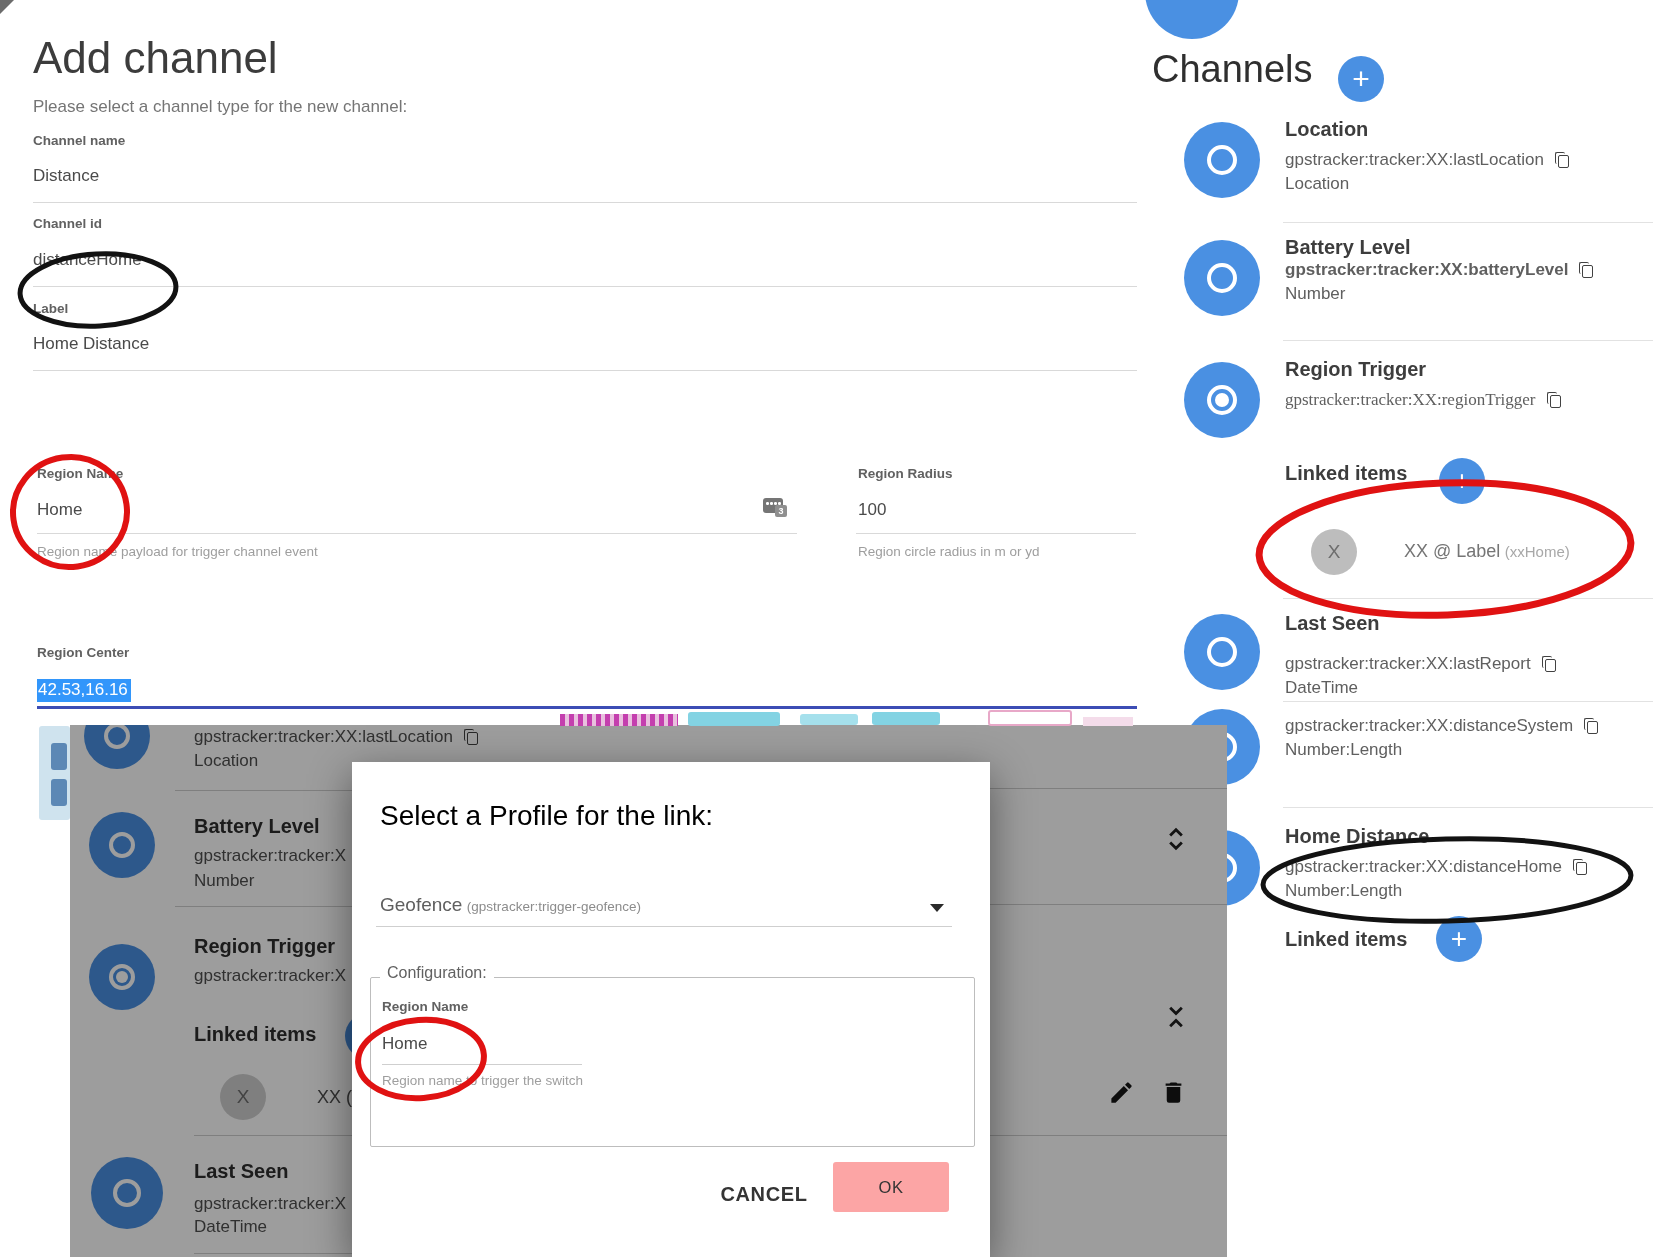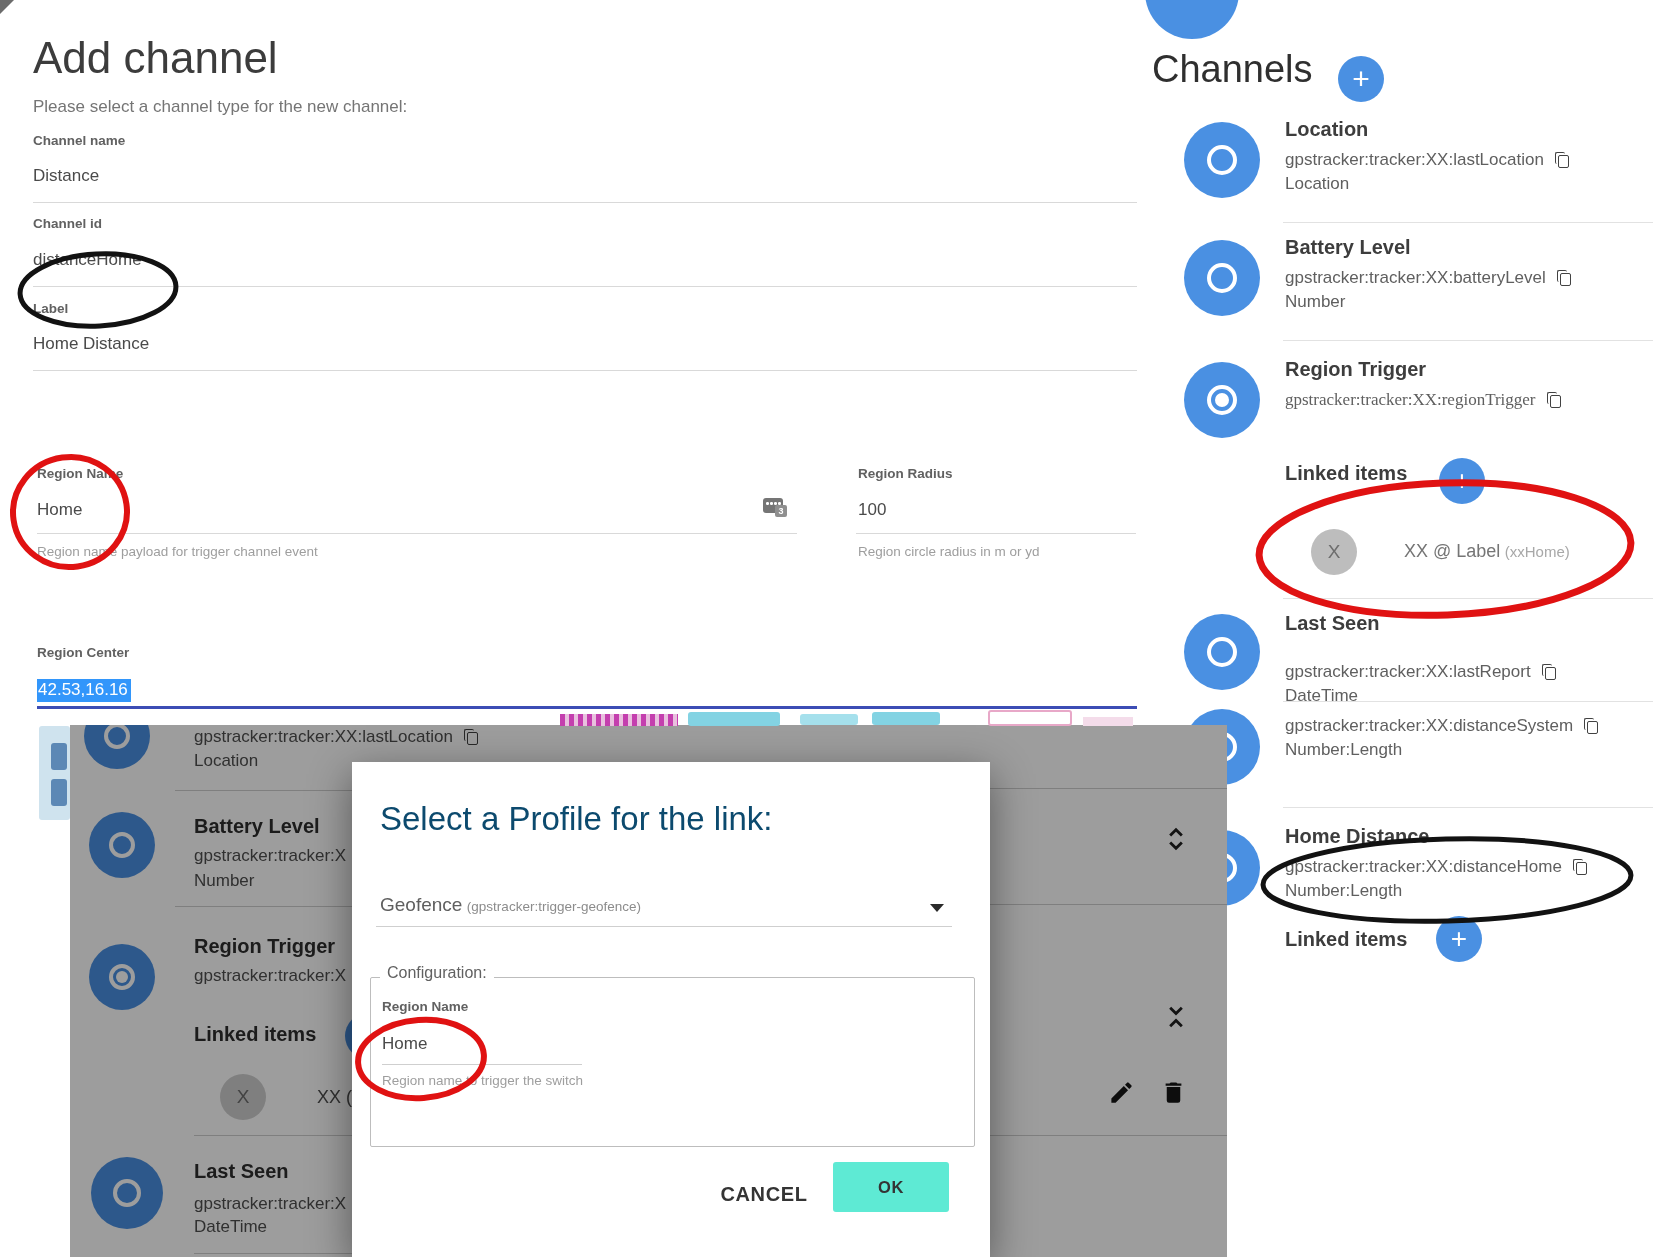--- a/index.html
+++ b/index.html
@@ -57,22 +57,22 @@
   #modal { position:absolute; left:352px; top:762px; width:638px; height:495px;
     background:#fff; z-index:20; box-shadow:0 12px 40px rgba(0,0,0,.45); }
   .dd-caret { width:0; height:0; border-left:7px solid transparent; border-right:7px solid transparent;
     border-top:8px solid #2b2b2b; }
   #fieldset { position:absolute; left:18px; top:215px; width:605px; height:170px;
     border:1px solid #bdbdbd; border-radius:2px; }
   #legend { position:absolute; left:28px; top:202px; background:#fff; padding:0 7px;
     font-size:16px; color:#616161; }
   .btn-flat { font-size:20px; font-weight:bold; letter-spacing:.6px; color:#343434;
     background:transparent; border:none; cursor:pointer; }
-  .btn-raised { font-size:16.5px; font-weight:bold; letter-spacing:.6px; color:#343434;
-    background:#5eead4; border:none; border-radius:3px; cursor:pointer; }
+  .btn-raised { font-size:16.5px; font-weight:normal; letter-spacing:.6px; color:#343434;
+    background:#fca5a5; border:none; border-radius:3px; cursor:pointer; }
 
   
   .filler { position:absolute; width:24px; height:19px; }
   .filler .bubble { position:absolute; left:0; top:0; width:20px; height:15px; background:#757575; border-radius:3px; }
   .filler .bubble i { position:absolute; top:4px; width:2.5px; height:2.5px; background:#fff; border-radius:50%; display:block; }
   .filler .badge { position:absolute; right:0; bottom:0; width:12px; height:12px; background:#8f8f8f;
     border-radius:2px; color:#fff; font-size:9px; font-weight:bold; text-align:center; line-height:12px; }
 
   .seam { position:absolute; z-index:3; }
 </style>
@@ -151,21 +151,21 @@
     </div>
   </div>
   <div class="divider" style="left:1283px; top:222px; width:370px;"></div>
 
   <div class="avatar" style="left:1184px; top:240px;">
       <div class="ring"></div>
     </div>
   <div class="ch-item" style="top:236px;">
     <div style="margin-left:139px;">
       <div class="ch-title">Battery Level</div>
-      <div class="idrow" style="margin-top:9px;">
+      <div class="idrow" style="margin-top:1px;font-weight:bold;">
         <span class="ch-id">gpstracker:tracker:XX:batteryLevel</span>
         <span class="copy-ic">
             <i class="b"></i>
             <i class="f"></i>
           </span>
       </div>
       <div class="ch-type" style="margin-top:4px;">Number</div>
     </div>
   </div>
   <div class="divider" style="left:1283px; top:340px; width:370px;"></div>
@@ -199,21 +199,21 @@
     <span class="chip-suffix">(xxHome)</span>
   </div>
   <div class="divider" style="left:1283px; top:598px; width:370px;"></div>
 
   <div class="avatar" style="left:1184px; top:614px;">
       <div class="ring"></div>
     </div>
   <div class="ch-item" style="top:612px;">
     <div style="margin-left:139px;">
       <div class="ch-title">Last Seen</div>
-      <div class="idrow" style="margin-top:27px;">
+      <div class="idrow" style="margin-top:19px;">
         <span class="ch-id">gpstracker:tracker:XX:lastReport</span>
         <span class="copy-ic">
             <i class="b"></i>
             <i class="f"></i>
           </span>
       </div>
       <div class="ch-type" style="margin-top:4px;">DateTime</div>
     </div>
   </div>
   <div class="divider" style="left:1283px; top:701px; width:370px;"></div>
@@ -342,21 +342,21 @@
       </div>
     <div class="bgc bg-title clipw" style="left:124px; top:435px;">Last Seen</div>
     <div class="bgc bg-id clipw" style="left:124px; top:469px;">gpstracker:tracker:X</div>
     <div class="bgc bg-id clipw" style="left:124px; top:492px;">DateTime</div>
     <div class="bgc divider" style="left:124px; top:528px; width:158px; background:#cfcfcf;"></div>
 
     <div id="backdrop-dim"></div>
   </div>
 
   <div id="modal">
-    <div class="abs" style="left:28px; top:38px; font-size:33px; font-weight:300; color:#0c4a6e;">Select a Profile for the link:</div>
+    <div class="abs" style="left:28px; top:38px; font-size:28px; font-weight:300; color:#000000;">Select a Profile for the link:</div>
 
     <div class="abs" style="left:28px; top:132px;">
       <span style="font-size:19px; color:#5f5f5f;">Geofence</span>
       <span style="font-size:13.5px; color:#8c8c8c;">(gpstracker:trigger-geofence)</span>
     </div>
     <div class="abs dd-caret" style="left:578px; top:142px;"></div>
     <div class="abs uline" style="left:24px; top:164px; width:576px; background:#cfcfcf;"></div>
 
     <div id="fieldset"></div>
     <div id="legend">Configuration:</div>

